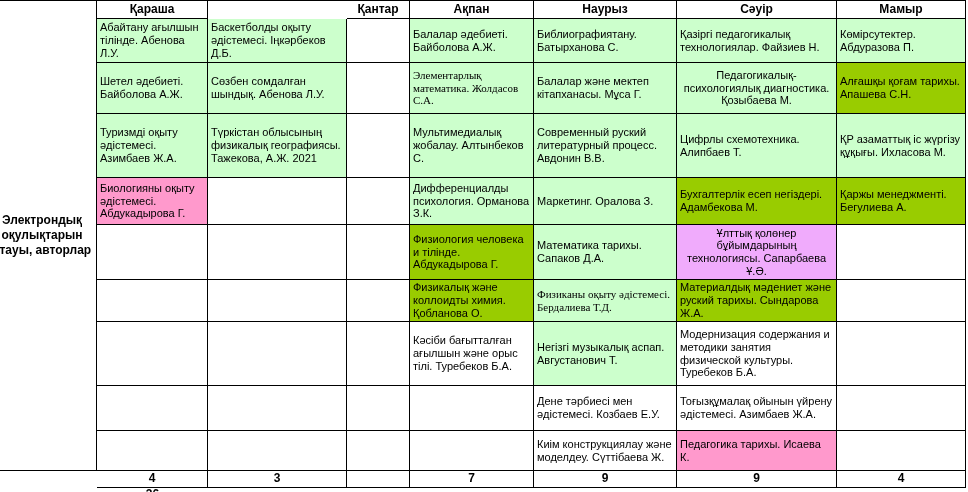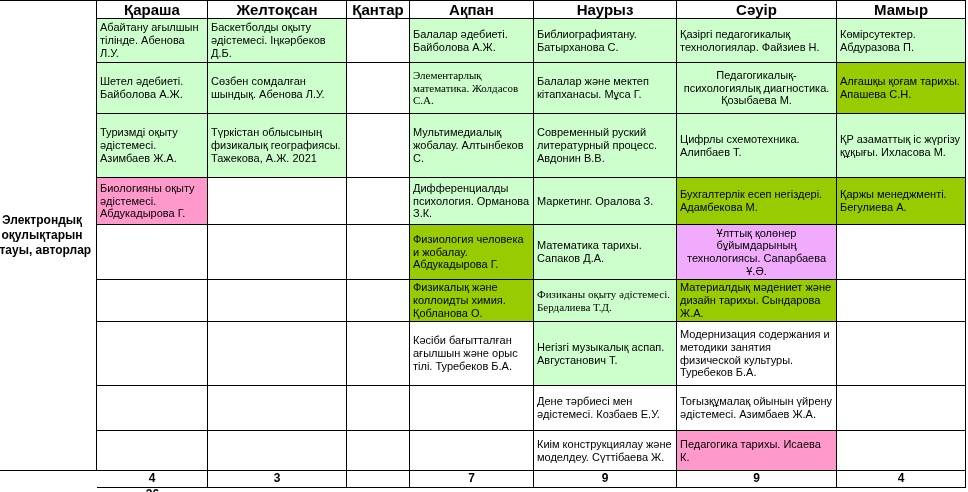--- a/index.html
+++ b/index.html
@@ -28,21 +28,21 @@
     align-items: center;
     padding: 1px 3px;
     font-size: 11px;
     line-height: 1.16;
     overflow: hidden;
     background: #ffffff;
   }
   .header {
     font-weight: bold;
     justify-content: center;
-    font-size: 15px;
+    font-size: 12px;
     padding: 0 2px;
   }
   .label-cell {
     grid-column: 1;
     grid-row: 1 / 11;
     font-weight: bold;
     font-size: 12px;
     justify-content: center;
     text-align: center;
     overflow: visible;
@@ -80,23 +80,20 @@
 <body>
 
 <div class="grid" id="grid">
   <div class="cell label-cell">
     <span>Электрондық оқулықтарын атауы, авторлар</span>
   </div>
   <div class="cell totals-label" style="grid-column:1; grid-row:11;">Барлығы</div>
 <div class="cell header" style="grid-area: 1 / 2; background: rgb(255, 255, 255);">
       <span>Қараша</span>
     </div>
-    <div class="cell header" style="grid-area: 1 / 3; background: rgb(255, 255, 255);">
-      <span>Желтоқсан</span>
-    </div>
     <div class="cell header" style="grid-area: 1 / 4; background: rgb(255, 255, 255);">
       <span>Қантар</span>
     </div>
     <div class="cell header" style="grid-area: 1 / 5; background: rgb(255, 255, 255);">
       <span>Ақпан</span>
     </div>
     <div class="cell header" style="grid-area: 1 / 6; background: rgb(255, 255, 255);">
       <span>Наурыз</span>
     </div>
     <div class="cell header" style="grid-area: 1 / 7; background: rgb(255, 255, 255);">
@@ -176,40 +173,40 @@
     <div class="cell " style="grid-area: 5 / 7; background: rgb(153, 204, 0);">
       <span>Бухгалтерлік есеп негіздері. Адамбекова М.</span>
     </div>
     <div class="cell " style="grid-area: 5 / 8; background: rgb(153, 204, 0);">
       <span>Қаржы менеджменті. Бегулиева А.</span>
     </div>
     <div class="cell " style="grid-area: 6 / 2; background: rgb(255, 255, 255);"></div>
     <div class="cell " style="grid-area: 6 / 3; background: rgb(255, 255, 255);"></div>
     <div class="cell " style="grid-area: 6 / 4; background: rgb(255, 255, 255);"></div>
     <div class="cell " style="grid-area: 6 / 5; background: rgb(153, 204, 0);">
-      <span>Физиология человека и жобалау. Абдукадырова Г.</span>
+      <span>Физиология человека и тілінде. Абдукадырова Г.</span>
     </div>
     <div class="cell " style="grid-area: 6 / 6; background: rgb(204, 255, 204);">
       <span>Математика тарихы. Сапаков Д.А.</span>
     </div>
     <div class="cell " style="grid-area: 6 / 7; background: #f0abfc; text-align: center;">
       <span>Ұлттық қолөнер бұйымдарының технологиясы. Сапарбаева Ұ.Ә.</span>
     </div>
     <div class="cell " style="grid-area: 6 / 8; background: rgb(255, 255, 255);"></div>
     <div class="cell " style="grid-area: 7 / 2; background: rgb(255, 255, 255);"></div>
     <div class="cell " style="grid-area: 7 / 3; background: rgb(255, 255, 255);"></div>
     <div class="cell " style="grid-area: 7 / 4; background: rgb(255, 255, 255);"></div>
     <div class="cell " style="grid-area: 7 / 5; background: rgb(153, 204, 0);">
       <span>Физикалық және коллоидты химия. Қобланова О.</span>
     </div>
     <div class="cell " style="grid-area: 7 / 6; background: rgb(204, 255, 204); font-family: Liberation Serif, serif;">
       <span>Физиканы оқыту әдістемесі. Бердалиева Т.Д.</span>
     </div>
     <div class="cell " style="grid-area: 7 / 7; background: rgb(153, 204, 0);">
-      <span>Материалдық мәдениет және дизайн тарихы. Сындарова Ж.А.</span>
+      <span>Материалдық мәдениет және руский тарихы. Сындарова Ж.А.</span>
     </div>
     <div class="cell " style="grid-area: 7 / 8; background: rgb(255, 255, 255);"></div>
     <div class="cell " style="grid-area: 8 / 2; background: rgb(255, 255, 255);"></div>
     <div class="cell " style="grid-area: 8 / 3; background: rgb(255, 255, 255);"></div>
     <div class="cell " style="grid-area: 8 / 4; background: rgb(255, 255, 255);"></div>
     <div class="cell " style="grid-area: 8 / 5; background: rgb(255, 255, 255);">
       <span>Кәсіби бағытталған ағылшын және орыс тілі. Туребеков Б.А.</span>
     </div>
     <div class="cell " style="grid-area: 8 / 6; background: rgb(204, 255, 204);">
       <span>Негізгі музыкалық аспап. Августанович Т.</span>

